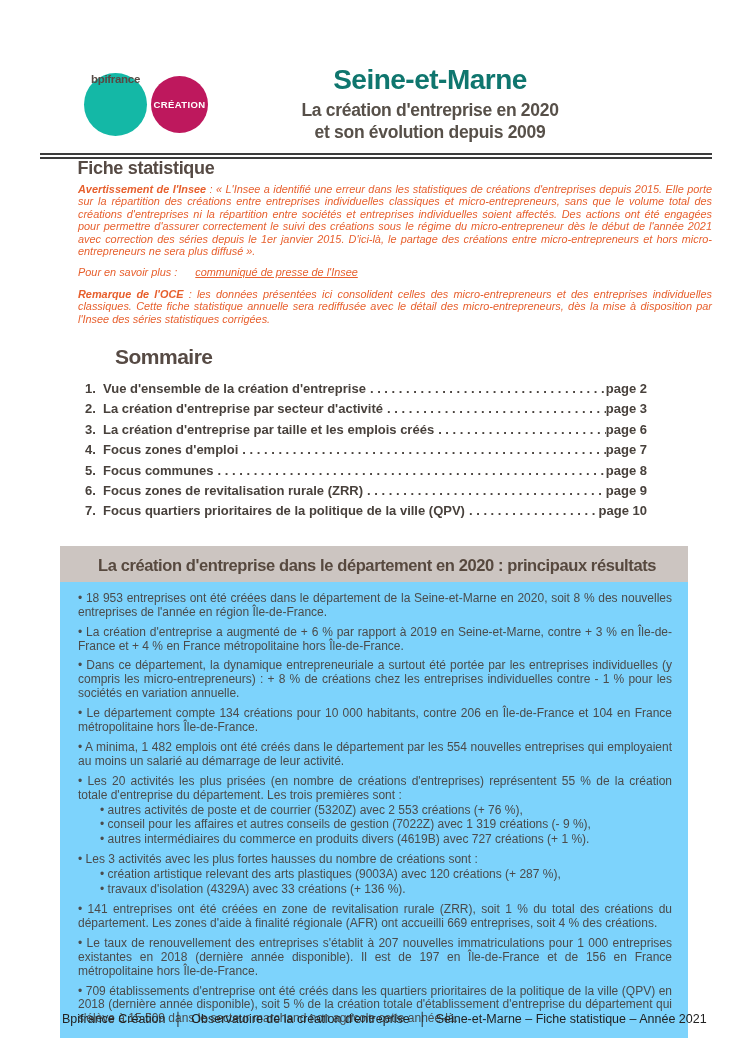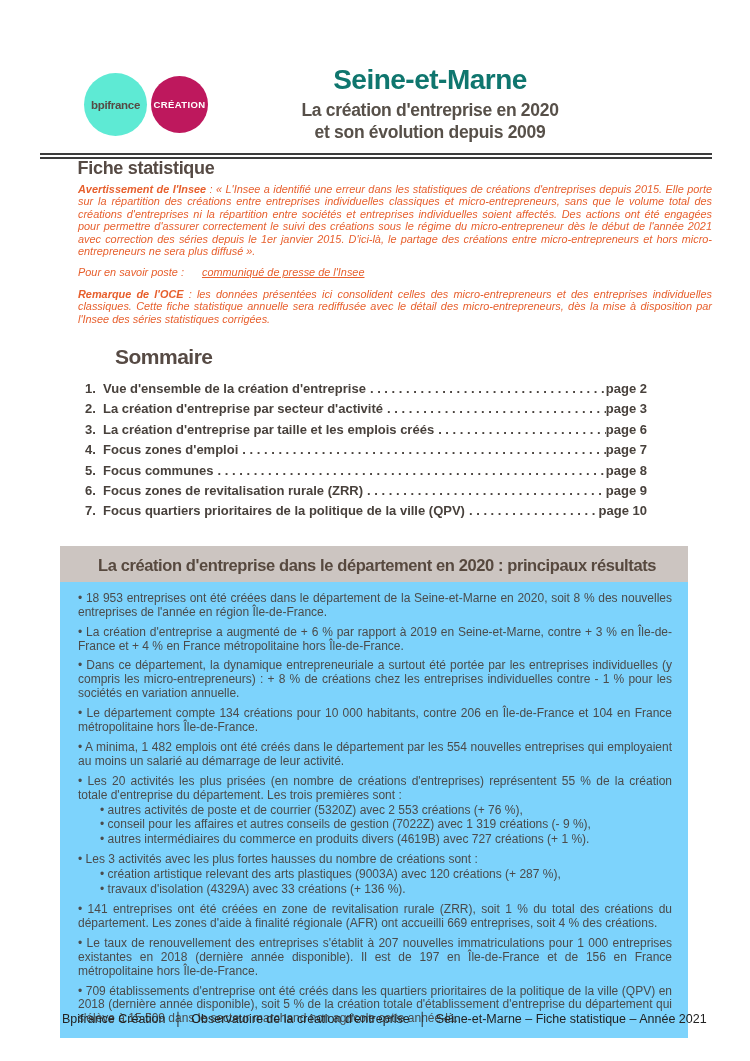--- a/index.html
+++ b/index.html
@@ -6,22 +6,22 @@
   .page {
     position:relative; width:750px; height:1061px; background:#ffffff;
     font-family:"Liberation Sans", sans-serif; overflow:hidden;
   }
 
   
   .header { position:relative; height:153px; }
   .logo { position:absolute; left:76px; top:73px; width:140px; }
   .logo-circles { display:flex; align-items:center; justify-content:center; }
   .circle-yellow {
-    width:63px; height:63px; border-radius:50%; background:#5eead4;
-    display:flex; align-items:center; justify-content:center;
+    width:63px; height:63px; border-radius:50%; background:#14b8a6;
+    display:flex; align-items:flex-start; justify-content:center;
     color:#564a44; font-weight:bold; font-size:11.5px; letter-spacing:-0.3px;
   }
   .circle-dark {
     width:57px; height:57px; border-radius:50%; background:#be185d;
     display:flex; align-items:center; justify-content:center;
     color:#ffffff; font-weight:bold; font-size:9.5px; letter-spacing:0.4px; margin-left:4px;
   }
   .logo-tagline { margin-top:22px; text-align:center; font-weight:bold; color:#564a44; font-size:18px; letter-spacing:-0.3px; }
 
   .title-block { position:absolute; left:205px; top:66px; width:450px; text-align:center; }
@@ -84,21 +84,21 @@
       <div class="subtitle">
         <div>La création d'entreprise en 2020</div>
         <div>et son évolution depuis 2009</div>
       </div>
     </div>
   </div>
   <div class="rule"></div>
 
   <div class="notice">
     <p><span class="label">Avertissement de l'Insee</span><span> : « L'Insee a identifié une erreur dans les statistiques de créations d'entreprises depuis 2015. Elle porte sur la répartition des créations entre entreprises individuelles classiques et micro-entrepreneurs, sans que le volume total des créations d'entreprises ni la répartition entre sociétés et entreprises individuelles soient affectés. Des actions ont été engagées pour permettre d'assurer correctement le suivi des créations sous le régime du micro-entrepreneur dès le début de l'année 2021 avec correction des séries depuis le 1er janvier 2015. D'ici-là, le partage des créations entre micro-entrepreneurs et hors micro-entrepreneurs ne sera plus diffusé ».</span></p>
-    <p class="more-info"><span>Pour en savoir poste :</span><a class="press-link">communiqué de presse de l'Insee</a></p>
+    <p class="more-info"><span>Pour en savoir plus :</span><a class="press-link">communiqué de presse de l'Insee</a></p>
     <p><span class="label">Remarque de l'OCE</span><span> : les données présentées ici consolident celles des micro-entrepreneurs et des entreprises individuelles classiques. Cette fiche statistique annuelle sera rediffusée avec le détail des micro-entrepreneurs, dès la mise à disposition par l'Insee des séries statistiques corrigées.</span></p>
   </div>
 
   <div class="toc-heading">Sommaire</div>
   <div class="toc">
       <div class="toc-row">
         <span class="toc-num">1.</span>
         <span class="toc-label">Vue d'ensemble de la création d'entreprise</span>
         <span class="toc-dots"></span>
         <span class="toc-page">page 2</span>

